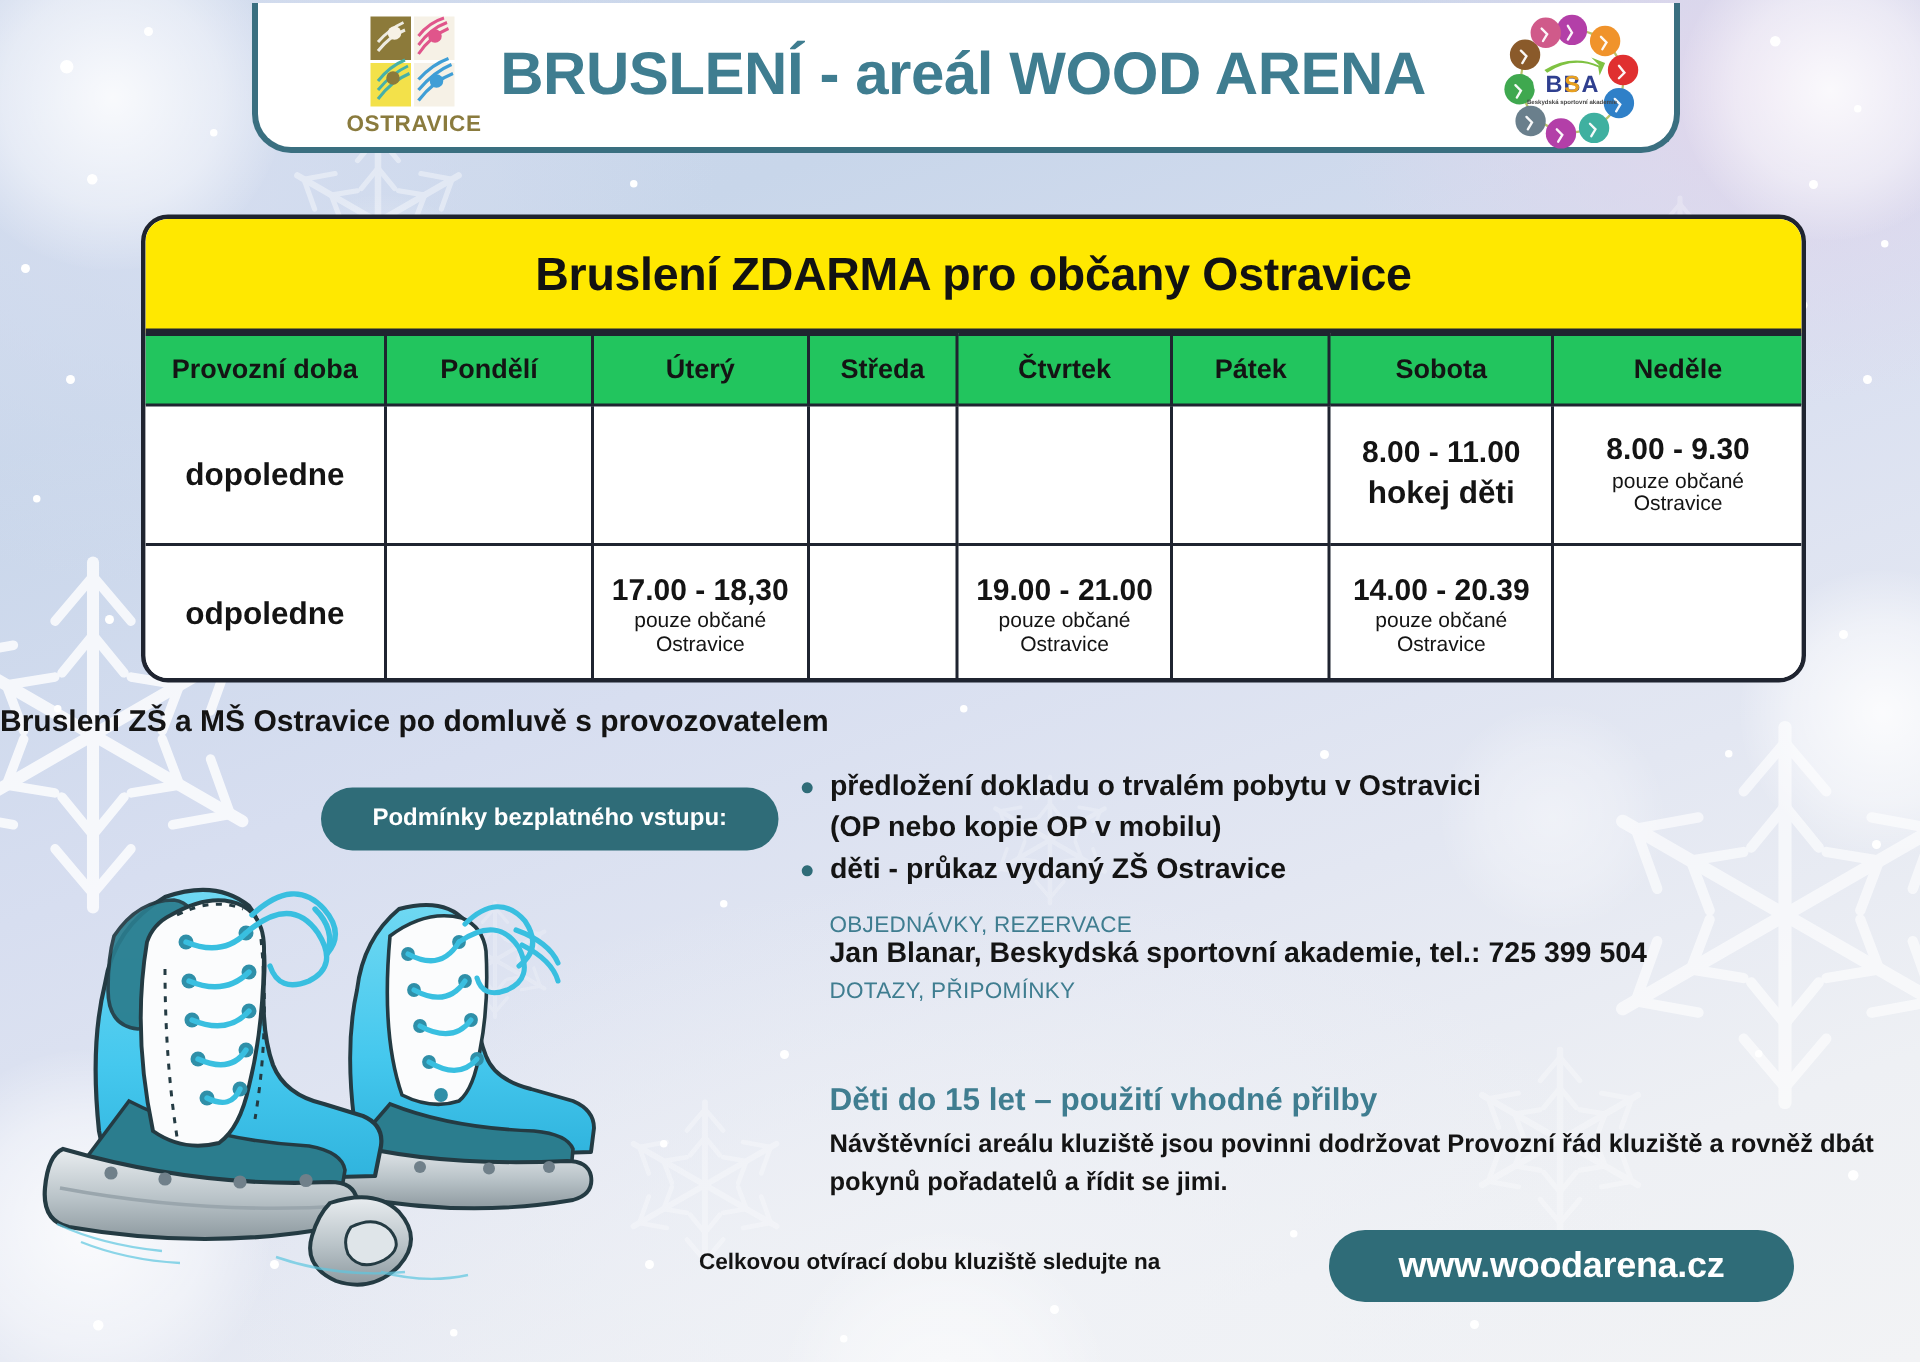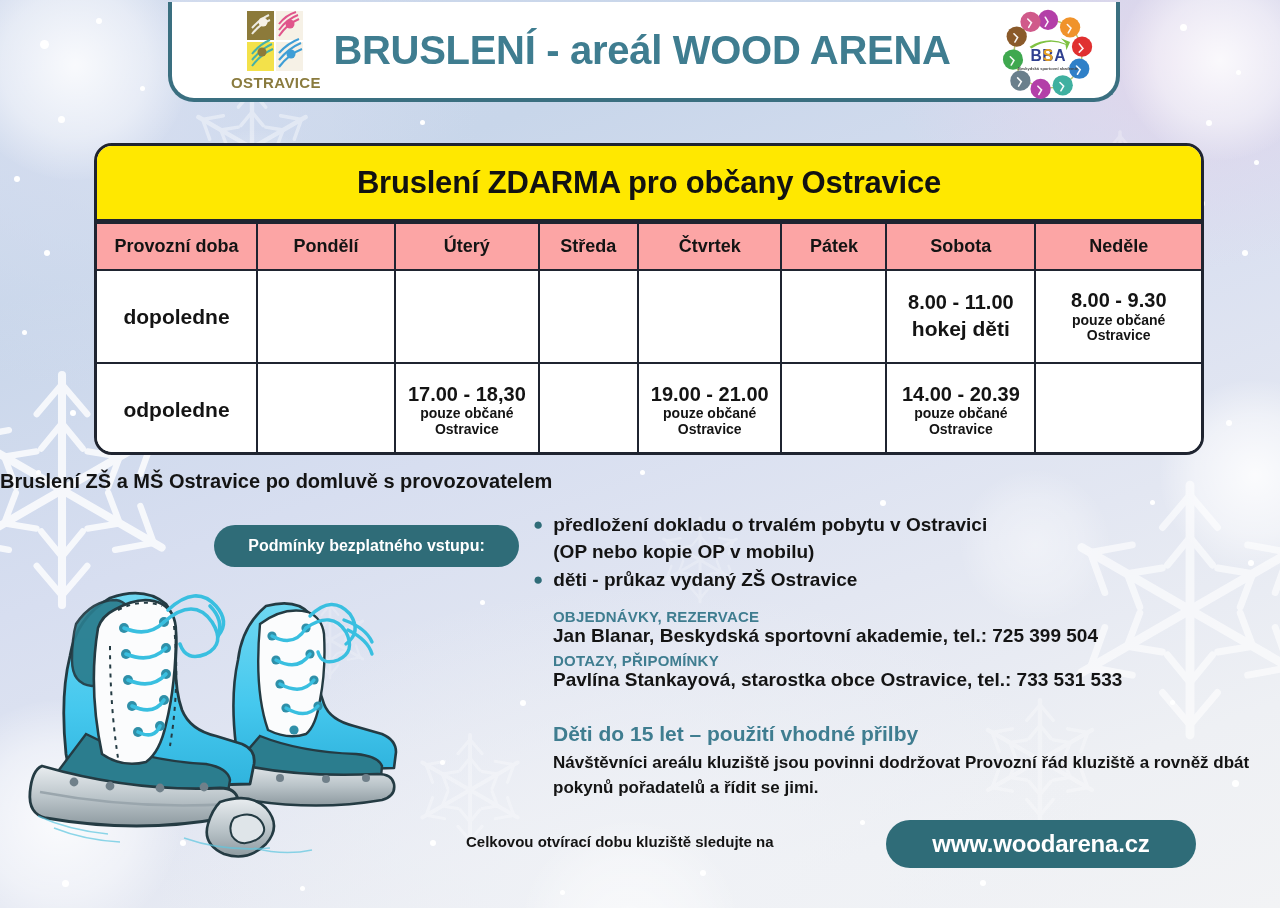--- a/index.html
+++ b/index.html
@@ -69,30 +69,30 @@
     font-size: 31px; font-weight: bold; color: #121212;
     letter-spacing: -0.2px;
   }
   table.sched { width: 100%; border-collapse: collapse; table-layout: fixed; }
   table.sched th, table.sched td {
     border: 2px solid #1f2430;
     text-align: center; vertical-align: middle;
     color: #141414;
   }
   table.sched th {
-    background: #fca5a5;
+    background: #22c55e;
     height: 47px;
     font-size: 18px; font-weight: bold;
   }
   table.sched td { height: 93px; background: #ffffff; }
   td.rowhead { font-size: 21px; font-weight: bold; }
   td.fill-peach { background: #f6ddc6; }
   td.fill-blue  { background: #a9d8f2; }
   .cell-time { font-size: 20px; font-weight: bold; line-height: 1.18; }
-  .cell-sub  { font-size: 14px; font-weight: bold; line-height: 1.12; }
+  .cell-sub  { font-size: 14px; font-weight: normal; line-height: 1.12; }
   .cell-big  { font-size: 21px; font-weight: bold; line-height: 1.3; }
   table.sched tr > *:first-child { border-left: none; }
   table.sched tr > *:last-child { border-right: none; }
   table.sched tr:last-child td { border-bottom: none; }
 
   
   .school-line {
     position: absolute; left: 0; top: 470px; width: 1280px;
     text-align: left;
     font-size: 20px; font-weight: bold; color: #141414;
@@ -112,21 +112,21 @@
     display: flex; align-items: flex-start; gap: 10px;
     font-size: 19px; font-weight: bold; color: #141414;
     line-height: 1.42;
     margin-bottom: 1px;
   }
   .bullet { color: #2f6c78; font-size: 17px; line-height: 1.5; flex: 0 0 auto; }
 
   
   .contacts { position: absolute; left: 553px; top: 606px; width: 700px; }
   .c-label {
-    font-size: 15px; font-weight: bold; color: #3f7d90;
+    font-size: 15px; font-weight: normal; color: #3f7d90;
     letter-spacing: .2px; margin-top: 2px;
   }
   .c-value { font-size: 19px; font-weight: bold; color: #141414; margin-bottom: 5px; }
 
   
   .notice { position: absolute; left: 553px; top: 722px; width: 700px; }
   .notice-head { font-size: 21px; font-weight: bold; color: #3f7d90; margin-bottom: 5px; }
   .notice-body { font-size: 17px; font-weight: bold; color: #141414; line-height: 1.45; }
 
   
@@ -428,21 +428,20 @@
       <div class="cond-item">
         <span class="bullet">●</span>
         <span>děti - průkaz vydaný ZŠ Ostravice</span>
       </div>
     </div>
 
   <div class="contacts">
       <div class="c-label">OBJEDNÁVKY, REZERVACE</div>
       <div class="c-value">Jan Blanar, Beskydská sportovní akademie, tel.: 725 399 504</div>
       <div class="c-label">DOTAZY, PŘIPOMÍNKY</div>
-      <div class="c-value">Pavlína Stankayová, starostka obce Ostravice,  tel.: 733 531 533</div>
     </div>
 
   <div class="notice">
     <div class="notice-head">Děti do 15 let – použití vhodné přilby</div>
     <div class="notice-body">Návštěvníci areálu kluziště jsou povinni dodržovat Provozní řád kluziště a rovněž dbát pokynů pořadatelů a řídit se jimi.</div>
   </div>
 
   <div class="footer-text">Celkovou otvírací dobu kluziště sledujte na</div>
   <div class="web-pill">www.woodarena.cz</div>
 

